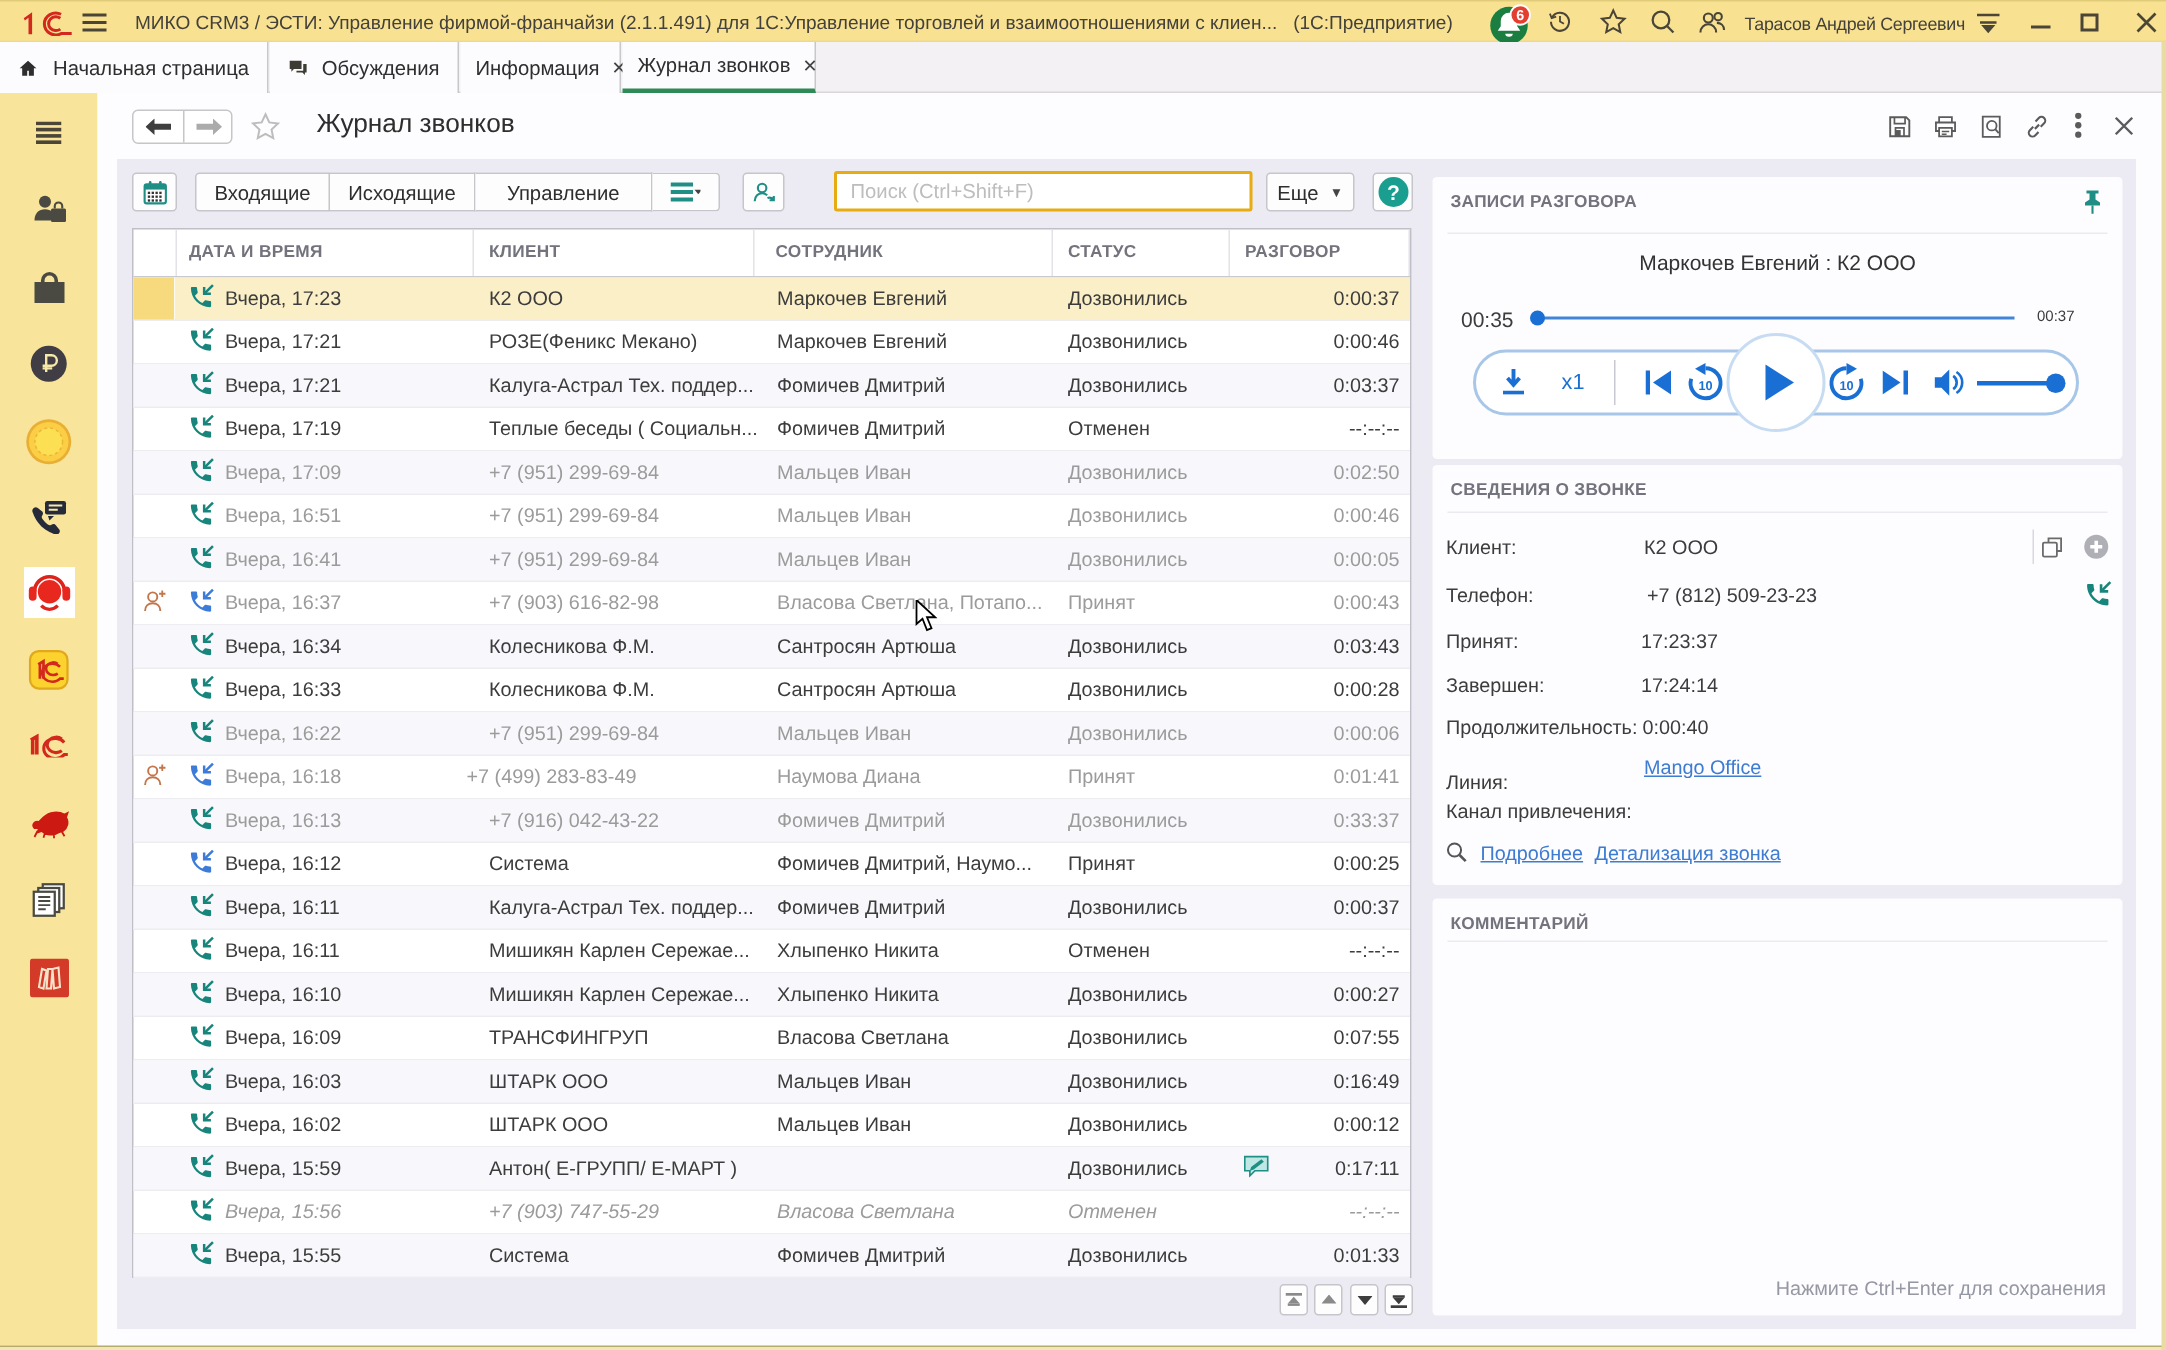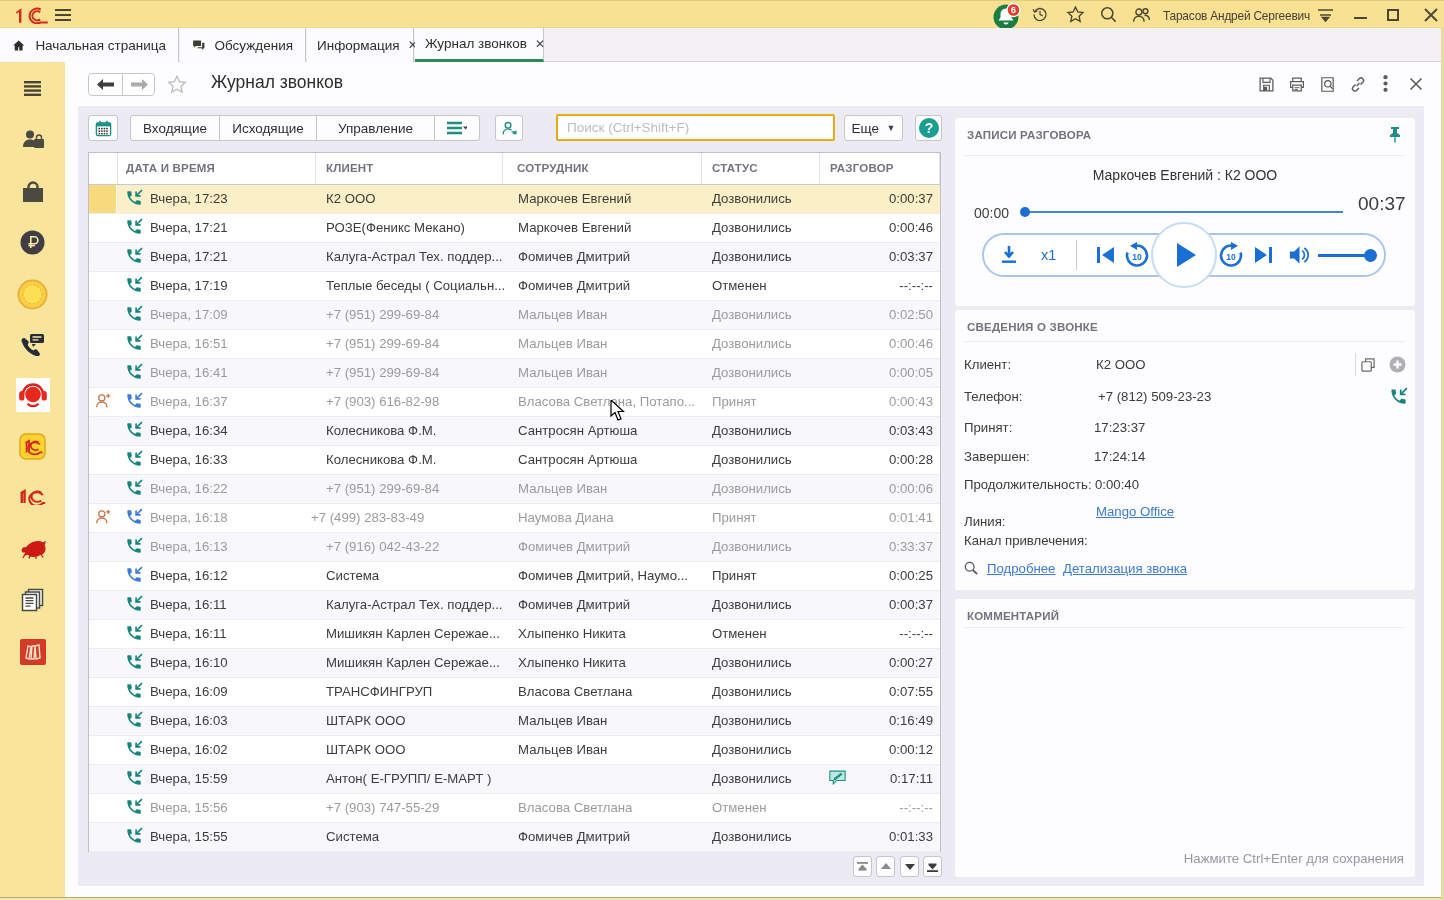--- a/index.html
+++ b/index.html
@@ -66,20 +66,21 @@
   <svg class="abs" style="left:15px;top:6px" width="33" height="17" viewBox="0 0 33 17">
     <path d="M0.8 5.2 L6.4 1.2 V15.8 H4 V4.9 L1.6 6.6 z" fill="#D2281E"></path>
     <path d="M25.2 5.2 A4.8 4.6 0 1 0 25.2 12.4" stroke="#D2281E" stroke-width="2" fill="none"></path>
     <path d="M25.7 2.5 A7.6 7.3 0 1 0 25.8 15.4 L32.8 15.4" stroke="#D2281E" stroke-width="2" fill="none"></path>
   </svg>
   <div id="hamb1">
       <div></div>
       <div></div>
       <div></div>
     </div>
+  <div class="ttext">МИКО CRM3 / ЭСТИ: Управление фирмой-франчайзи (2.1.1.491) для 1С:Управление торговлей и взаимоотношениями с клиен...&nbsp;&nbsp;&nbsp;(1С:Предприятие)</div>
   <svg class="tbicon" style="left:992px;top:1px" width="30" height="28" viewBox="0 0 30 28">
     <circle cx="14" cy="15" r="12.5" fill="#1B7E41"></circle>
     <path d="M14 6.5 a5.5 5.5 0 0 1 5.5 5.5 v3.5 l2 3 h-15 l2-3 v-3.5 A5.5 5.5 0 0 1 14 6.5 z" fill="#fff"></path>
     <path d="M11.5 20.5 a2.5 2 0 0 0 5 0 z" fill="#fff"></path>
     <circle cx="21.5" cy="8" r="6.5" fill="#E33E30" stroke="#fff" stroke-width="1.3"></circle>
     <text x="21.5" y="11.4" font-size="9.5" fill="#fff" text-anchor="middle" font-weight="bold">6</text>
   </svg>
   <svg class="tbicon" style="left:1031px" width="18" height="18" viewBox="0 0 24 24" fill="none" stroke="#4a4536" stroke-width="1.8">
     <path d="M5.2 8.5 a8 8 0 1 1 -1.2 4.2"></path>
     <path d="M3 5.5 l1.6 4 4-1.3" stroke-width="1.6"></path>
@@ -550,21 +551,21 @@
             <path d="M14.8 3.2 V9.2 H20.8" stroke="#17857C" stroke-width="2.2" fill="none"></path>
           </svg><span style="margin-left:7px">Вчера, 15:59</span></div>
         <div class="cell" style="left:237px;width:182px">Антон( Е-ГРУПП/ Е-МАРТ )</div>
         <div class="cell" style="left:623px;width:90px">Дозвонились</div>
         <div class="cell" style="left:740px"><svg width="17" height="15" viewBox="0 0 20 17" style="vertical-align:-2px">
             <path d="M1 1 h18 v11 h-10 l-4 4 v-4 h-4 z" fill="#BFE8E4" stroke="#1F8F86" stroke-width="1.3"></path>
             <path d="M6 9 l8-6 2 2 -8 6 -3 1 z" fill="#1F8F86"></path>
           </svg></div>
         <div class="cell dur" style="left:766px;width:78px">0:17:11</div>
       </div>
-      <div class="row g" style="top:641px;">
+      <div class="row g" style="top:641px;font-style:italic;">
         <div class="cell" style="left:36px"><svg width="18" height="18" viewBox="0 0 24 24" style="vertical-align:-4px">
             <path d="M6.62 10.79c1.44 2.83 3.76 5.14 6.59 6.59l2.2-2.21c.27-.27.67-.36 1.02-.24 1.12.37 2.33.57 3.57.57.55 0 1 .45 1 1V20c0 .55-.45 1-1 1-9.39 0-17-7.61-17-17 0-.55.45-1 1-1h3.5c.55 0 1 .45 1 1 0 1.25.2 2.45.57 3.57.11.35.03.74-.25 1.02l-2.2 2.2z" fill="#17857C"></path>
             <path d="M22.6 1.4 L15 9" stroke="#17857C" stroke-width="2.2" fill="none"></path>
             <path d="M14.8 3.2 V9.2 H20.8" stroke="#17857C" stroke-width="2.2" fill="none"></path>
           </svg><span style="margin-left:7px">Вчера, 15:56</span></div>
         <div class="cell" style="left:237px;width:182px">+7 (903) 747-55-29</div>
         <div class="cell" style="left:429px;width:186px">Власова Светлана</div>
         <div class="cell" style="left:623px;width:90px">Отменен</div>
         <div class="cell dur" style="left:766px;width:78px">--:--:--</div>
       </div>
@@ -614,22 +615,22 @@
 
   <div class="card" style="top:56px;height:188px">
     <div class="chead">ЗАПИСИ РАЗГОВОРА</div>
     <div class="csep" style="top:37px"></div>
     <svg class="abs" style="left:432px;top:8px" width="16" height="17" viewBox="0 0 16 17">
         <path d="M4 1 h8 v2 h-2 v4 l3 2 v2 H3 v-2 l3-2 V3 H4 z" fill="#1F8F86"></path>
         <rect x="7.3" y="11" width="1.4" height="5.5" fill="#1F8F86"></rect>
       </svg>
     <div style="position:absolute;top:49px;width:100%;text-align:center;font-size:14px;color:#333">Маркочев Евгений : К2 ООО</div>
 
-    <div class="lbl" style="left:19px;top:87px;font-size:14px">00:00</div>
-    <div class="lbl" style="left:403px;top:75px;font-size:19px">00:37</div>
+    <div class="lbl" style="left:19px;top:87px;font-size:14px">00:35</div>
+    <div class="lbl" style="left:403px;top:88px;font-size:10px">00:37</div>
     <div class="abs" style="left:68px;top:93px;width:320px;height:2px;background:#4285D8"></div>
     <div class="abs" style="left:65px;top:89px;width:10px;height:10px;border-radius:50%;background:#1A6FD4"></div>
 
     <div class="abs" style="left:27px;top:115px;width:404px;height:44px;border:2px solid #A8C7E8;border-radius:23px;background:#fff"></div>
     <svg class="abs" style="left:45px;top:128px" width="18" height="18" viewBox="0 0 18 18" fill="#1A6FD4">
         <path d="M9 0 v9 M5 6 l4 4.5 4-4.5" stroke="#1A6FD4" stroke-width="2.6" fill="none"></path>
         <rect x="2" y="14.5" width="14" height="2.4"></rect>
       </svg>
     <div class="abs" style="left:86px;top:129px;font-size:14.5px;color:#1A6FD4">x1</div>
     <div class="abs" style="left:121px;top:122px;width:1px;height:30px;background:#C9C9D2"></div>

